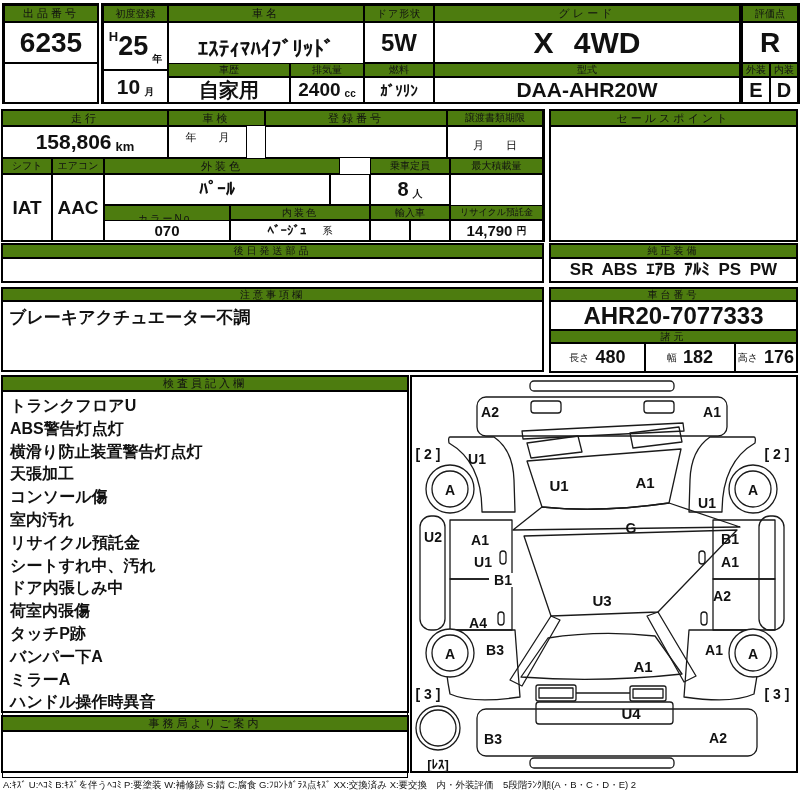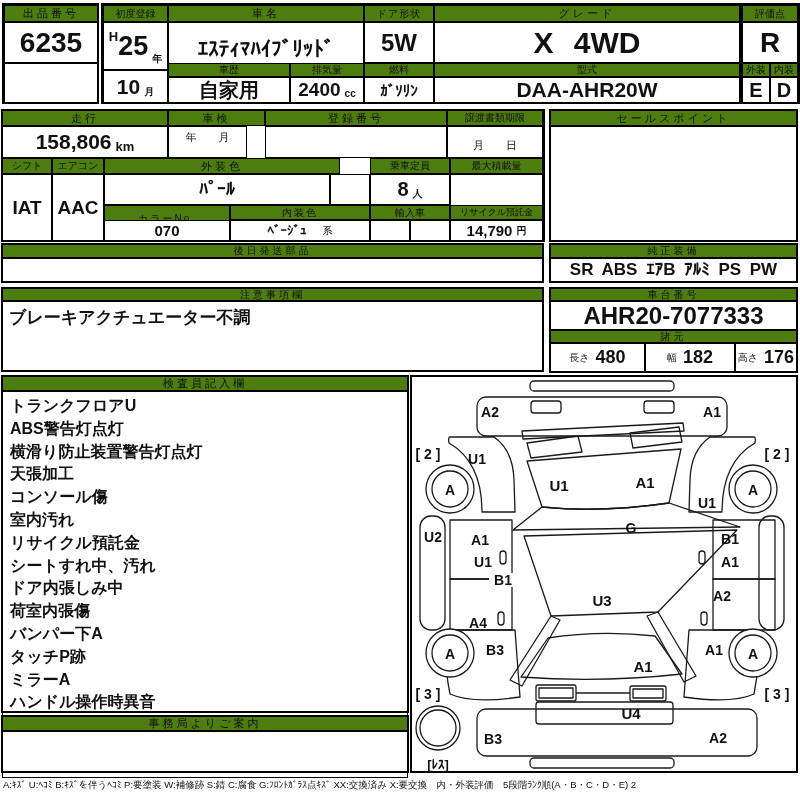--- a/index.html
+++ b/index.html
@@ -155,22 +155,22 @@
     <div>トランクフロアU</div>
     <div>ABS警告灯点灯</div>
     <div>横滑り防止装置警告灯点灯</div>
     <div>天張加工</div>
     <div>コンソール傷</div>
     <div>室内汚れ</div>
     <div>リサイクル預託金</div>
     <div>シートすれ中、汚れ</div>
     <div>ドア内張しみ中</div>
     <div>荷室内張傷</div>
+    <div>タッチP跡</div>
     <div>バンパー下A</div>
-    <div>タッチP跡</div>
     <div>ミラーA</div>
     <div>ハンドル操作時異音</div>
   </div>
   <div class="box" style="left:1px;top:375px;width:408px;height:338px"></div>
 
   <div class="cell h" style="left:2px;top:716px;width:406px;height:15px;font-size:11px">事務局よりご案内</div>
   <div class="cell" style="left:2px;top:731px;width:406px;height:41px"></div>
   <div class="box" style="left:1px;top:715px;width:408px;height:58px"></div>
 
   <div class="box" style="left:410px;top:375px;width:388px;height:398px"></div>

